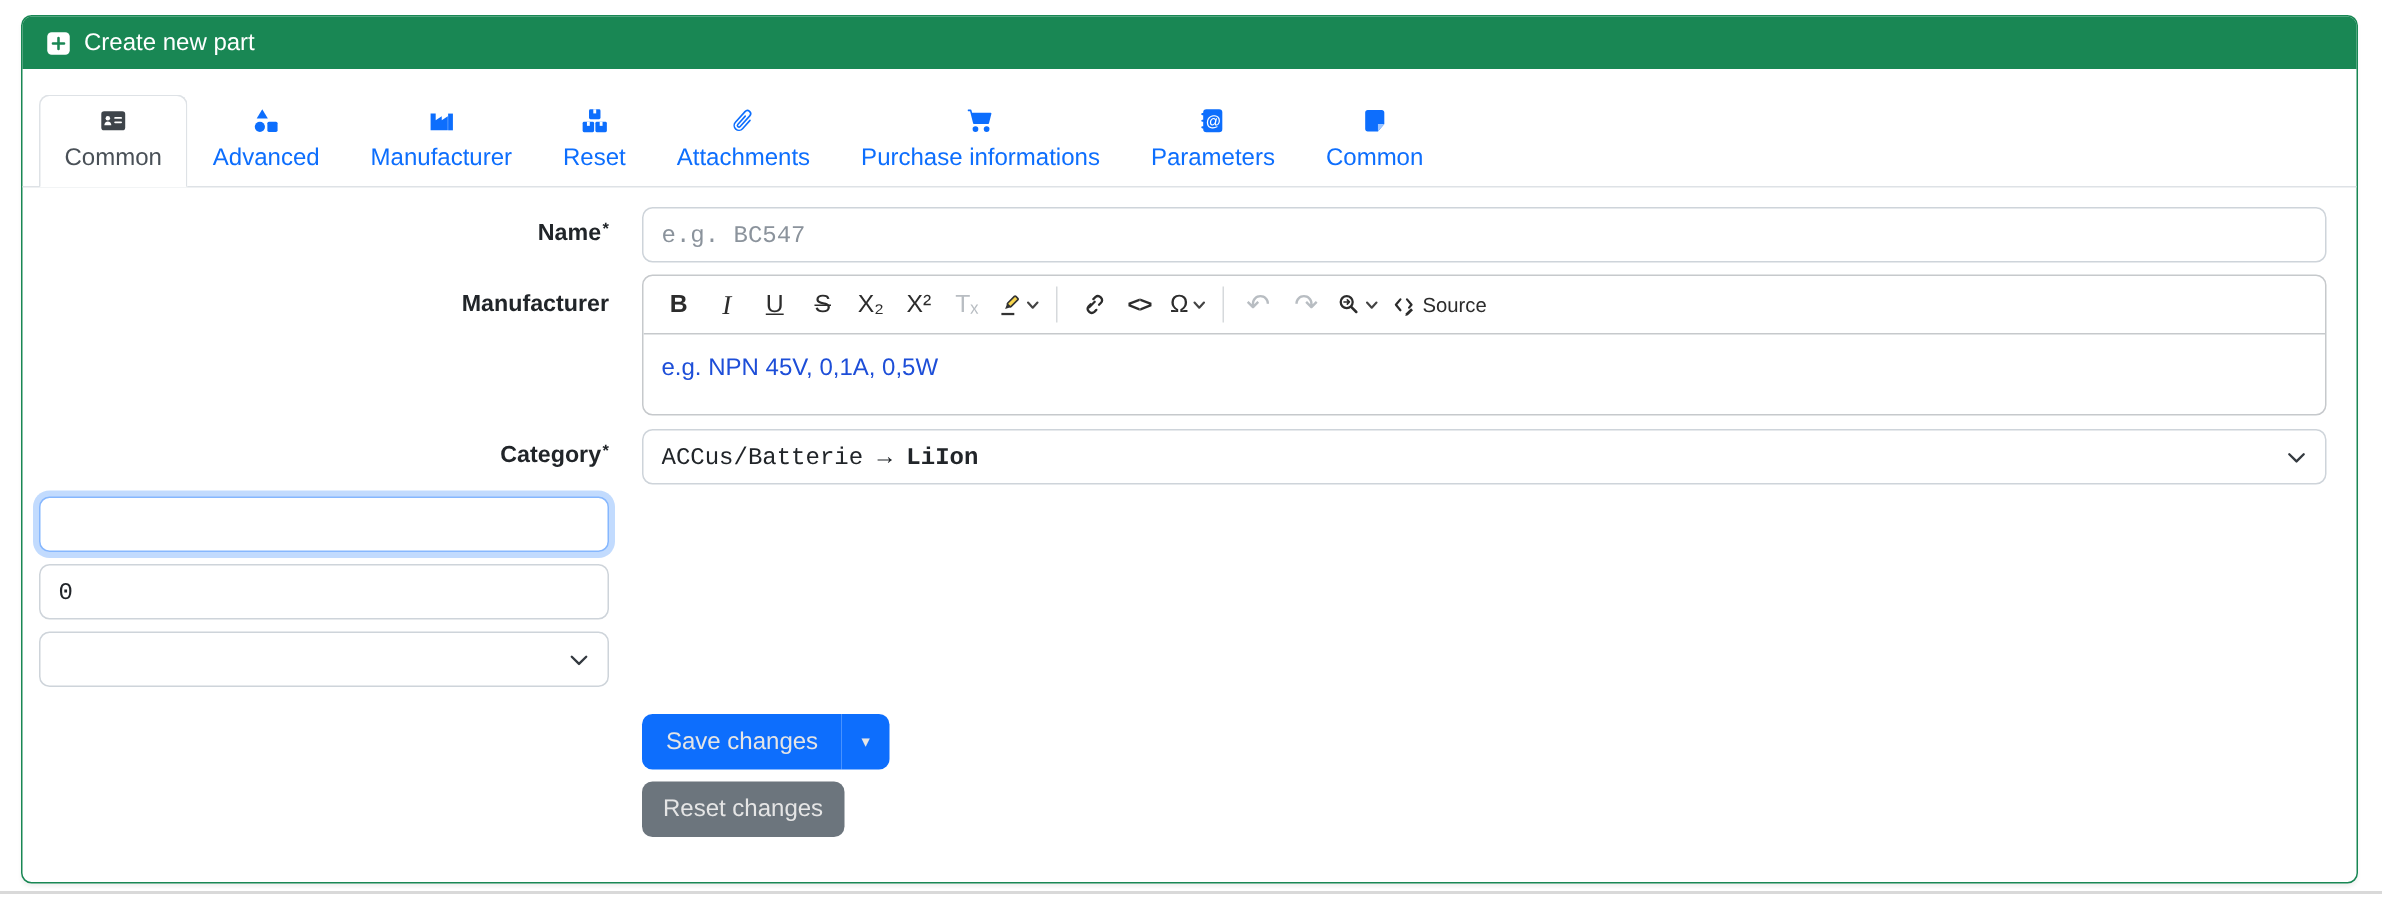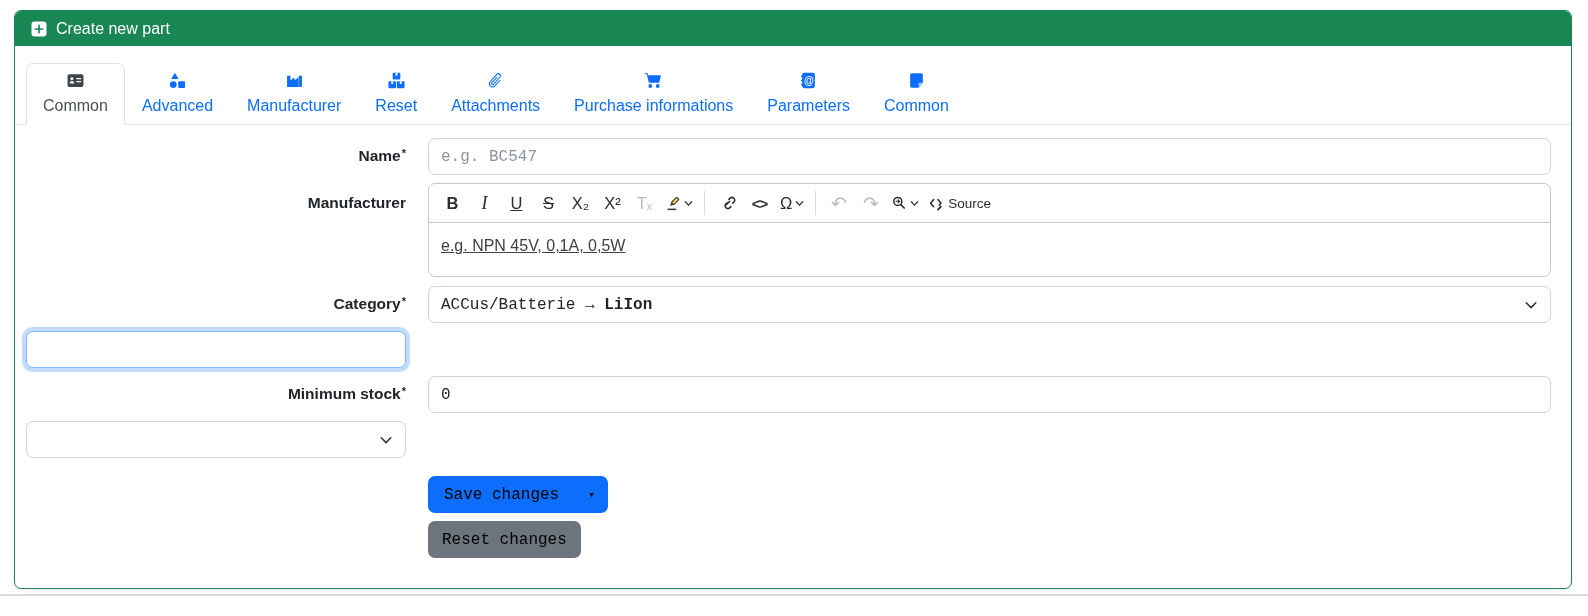--- a/index.html
+++ b/index.html
@@ -129,34 +129,33 @@
   .tbtn .s { text-decoration: line-through; }
   .tbtn .arrow { font-size: 19px; line-height: 1; }
   .tbtn .code-g { letter-spacing: -1px; font-size: 15px; font-weight: 600; }
   .tb-sep { width: 1px; height: 24px; background: #d6d9dc; margin: 0 6px; }
   .chev9 { width: 9px; height: 9px; }
   .src-label { font-size: 13.5px; color: #2c2c2c; }
   .editor-content {
     padding: 14px 12px;
     height: 53px;
     font-size: 16px;
-    color: #404040;
+    color: #1d4ed8;
     cursor: text;
-    text-decoration: underline;
   }
 
   
   .btn-row { margin-bottom: 8px; }
   .btn-row.first { margin-top: 18px; }
   .btn-group { display: inline-flex; }
   .btn {
     border: none;
-    font-family: Liberation Mono, monospace;
+    font-family: Liberation Sans, sans-serif;
     font-size: 16px;
-    color: #000000;
+    color: #e5e5e5;
     height: 37px;
     display: inline-flex; align-items: center;
     cursor: pointer;
   }
   .btn-primary { background: #0d6efd; }
   .btn-main { padding: 0 16px; border-radius: 7px 0 0 7px; }
   .btn-toggle { padding: 0 13px; border-radius: 0 7px 7px 0; font-size: 11px; }
   .btn-secondary { background: #6c757d; padding: 0 14px; border-radius: 7px; }
 
   .page-divider {
@@ -361,21 +360,20 @@
       </div>
     </div>
 
     <div class="frow">
       <div>
         <input class="control focused" type="text" value="" style="">
       </div>
     </div>
 
     <div class="frow">
-      <div class="flabel"><span>Minimum stock</span><span class="req">*</span></div>
       <div>
         <input class="control" type="text" value="0" style="">
       </div>
     </div>
 
     <div class="frow">
       <div class="control selectbox">
         <span class="sel-text"></span>
         <svg class="sel-chevron" viewBox="0 0 16 16">
           <path d="M2.5 5.5 8 11l5.5-5.5" fill="none" stroke="#343a40" stroke-width="1.8" stroke-linecap="round" stroke-linejoin="round"></path>

